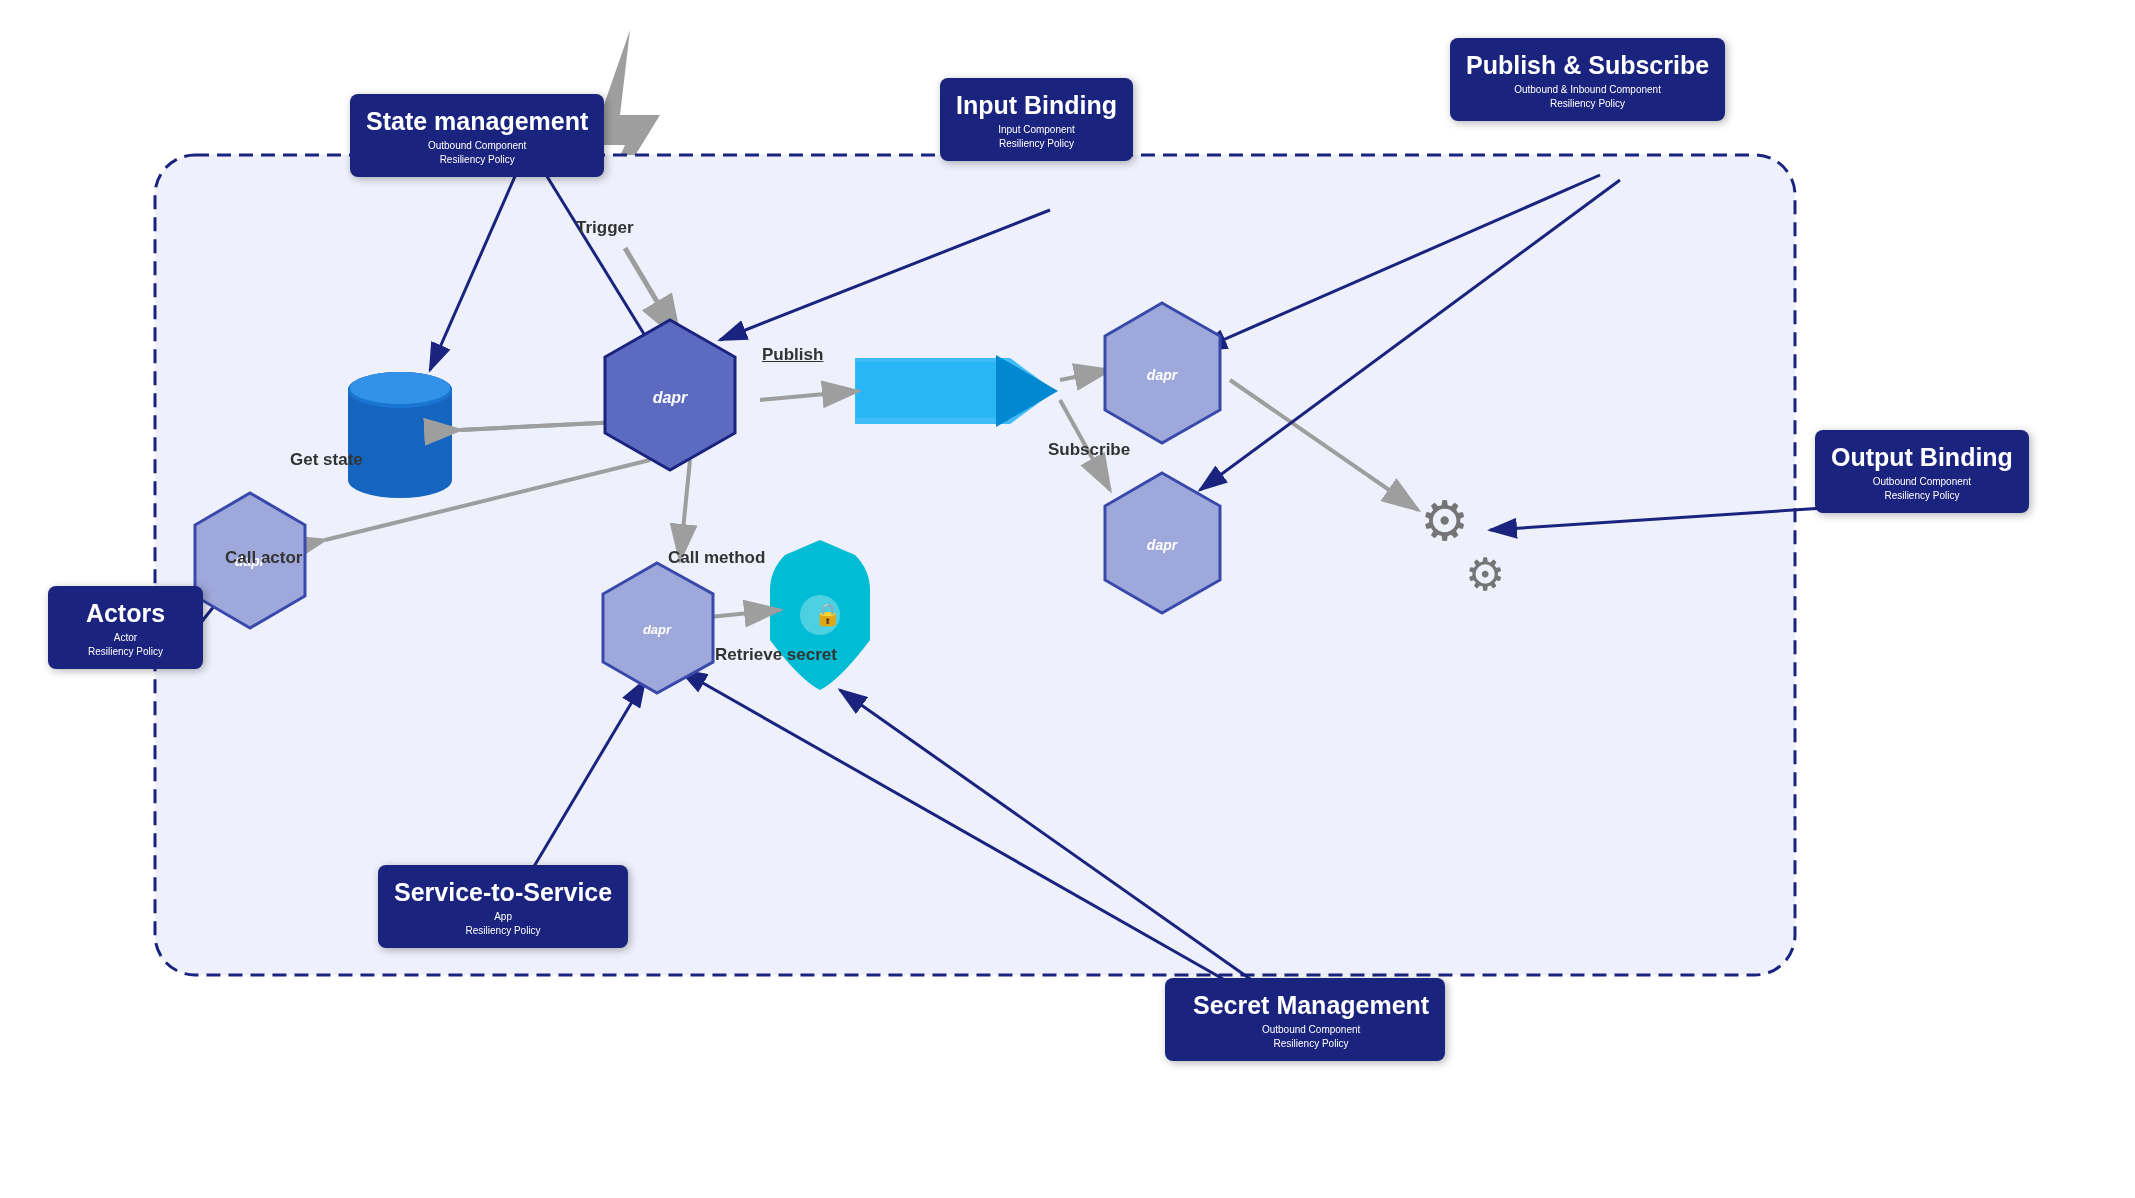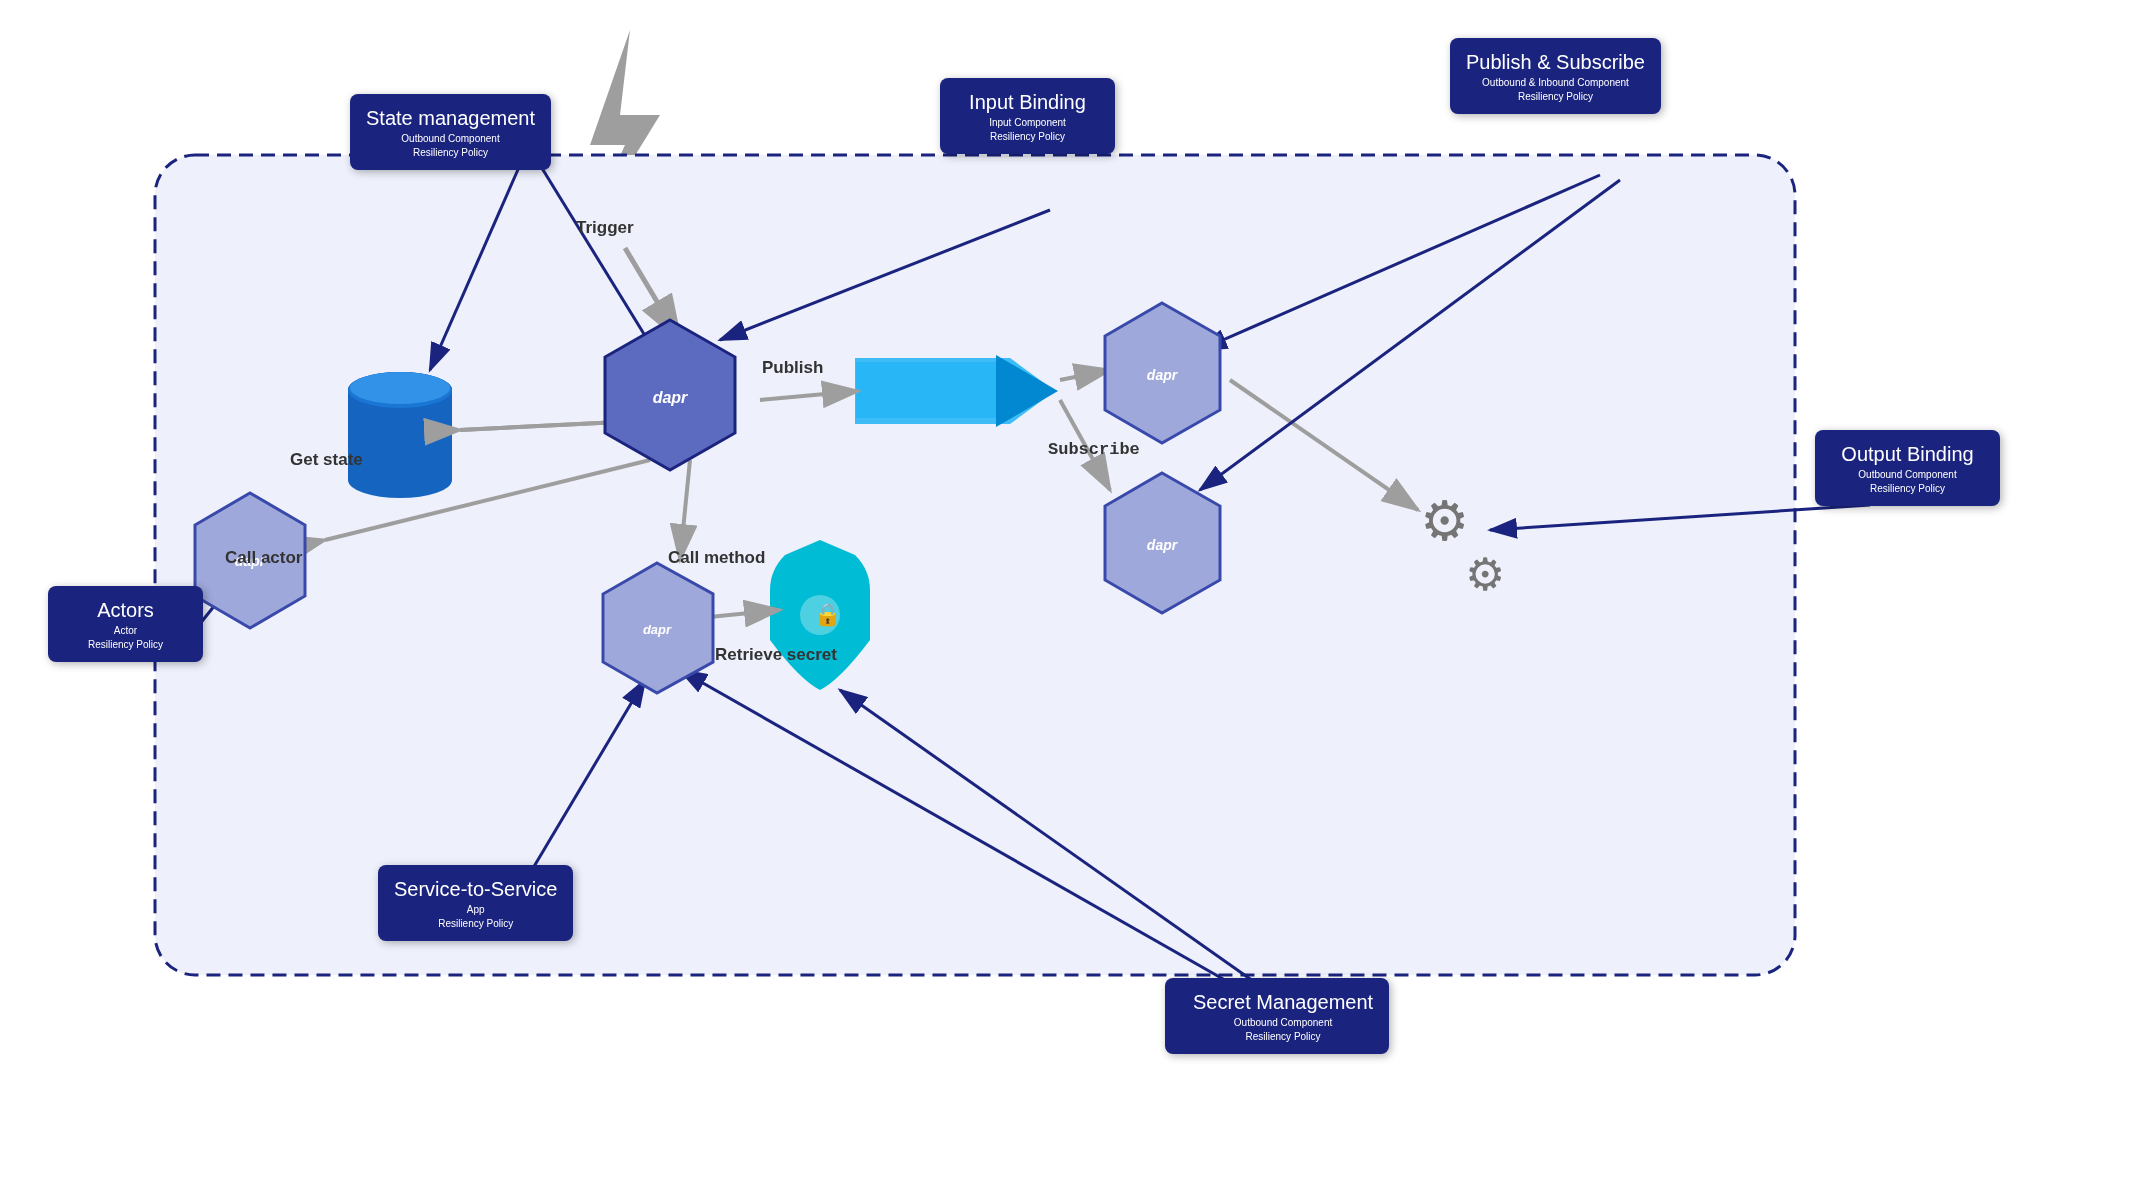--- a/index.html
+++ b/index.html
@@ -25,22 +25,22 @@
       background: #1a237e;
       color: #fff;
       border-radius: 8px;
       padding: 10px 16px;
       text-align: center;
       font-weight: bold;
       line-height: 1.4;
       box-shadow: 2px 2px 8px rgba(0,0,0,0.3);
     }
     .label-box .main-label {
-      font-size: 20px;
-      font-weight: 400;
+      font-size: 25px;
+      font-weight: 700;
     }
     .label-box .sub-label {
       font-size: 10px;
       font-weight: 400;
     }
 
     
     .arrow-label {
       position: absolute;
       font-size: 17px;
@@ -205,18 +205,18 @@
   </div>
 
   <div class="label-box" style="top:978px;left:1165px;min-width:210px;padding-left:28px;">
     <div class="main-label">Secret Management</div>
     <div class="sub-label">Outbound Component<br>Resiliency Policy</div>
   </div>
 
   <div class="arrow-label" style="top:218px;left:576px;text-align:right;">Trigger</div>
   <div class="arrow-label" style="top:450px;left:290px;">Get state</div>
   <div class="arrow-label" style="top:548px;left:225px;">Call actor</div>
-  <div class="arrow-label" style="top:358px;left:762px;">Publish</div>
-  <div class="arrow-label" style="top:440px;left:1048px;font-family:Liberation Mono, monospace;">Subscribe</div>
+  <div class="arrow-label" style="top:345px;left:762px;text-decoration:underline;">Publish</div>
+  <div class="arrow-label" style="top:440px;left:1048px;">Subscribe</div>
   <div class="arrow-label" style="top:548px;left:668px;">Call method</div>
   <div class="arrow-label" style="top:645px;left:715px;">Retrieve secret</div>
 
 </div>
 
 </body></html>

